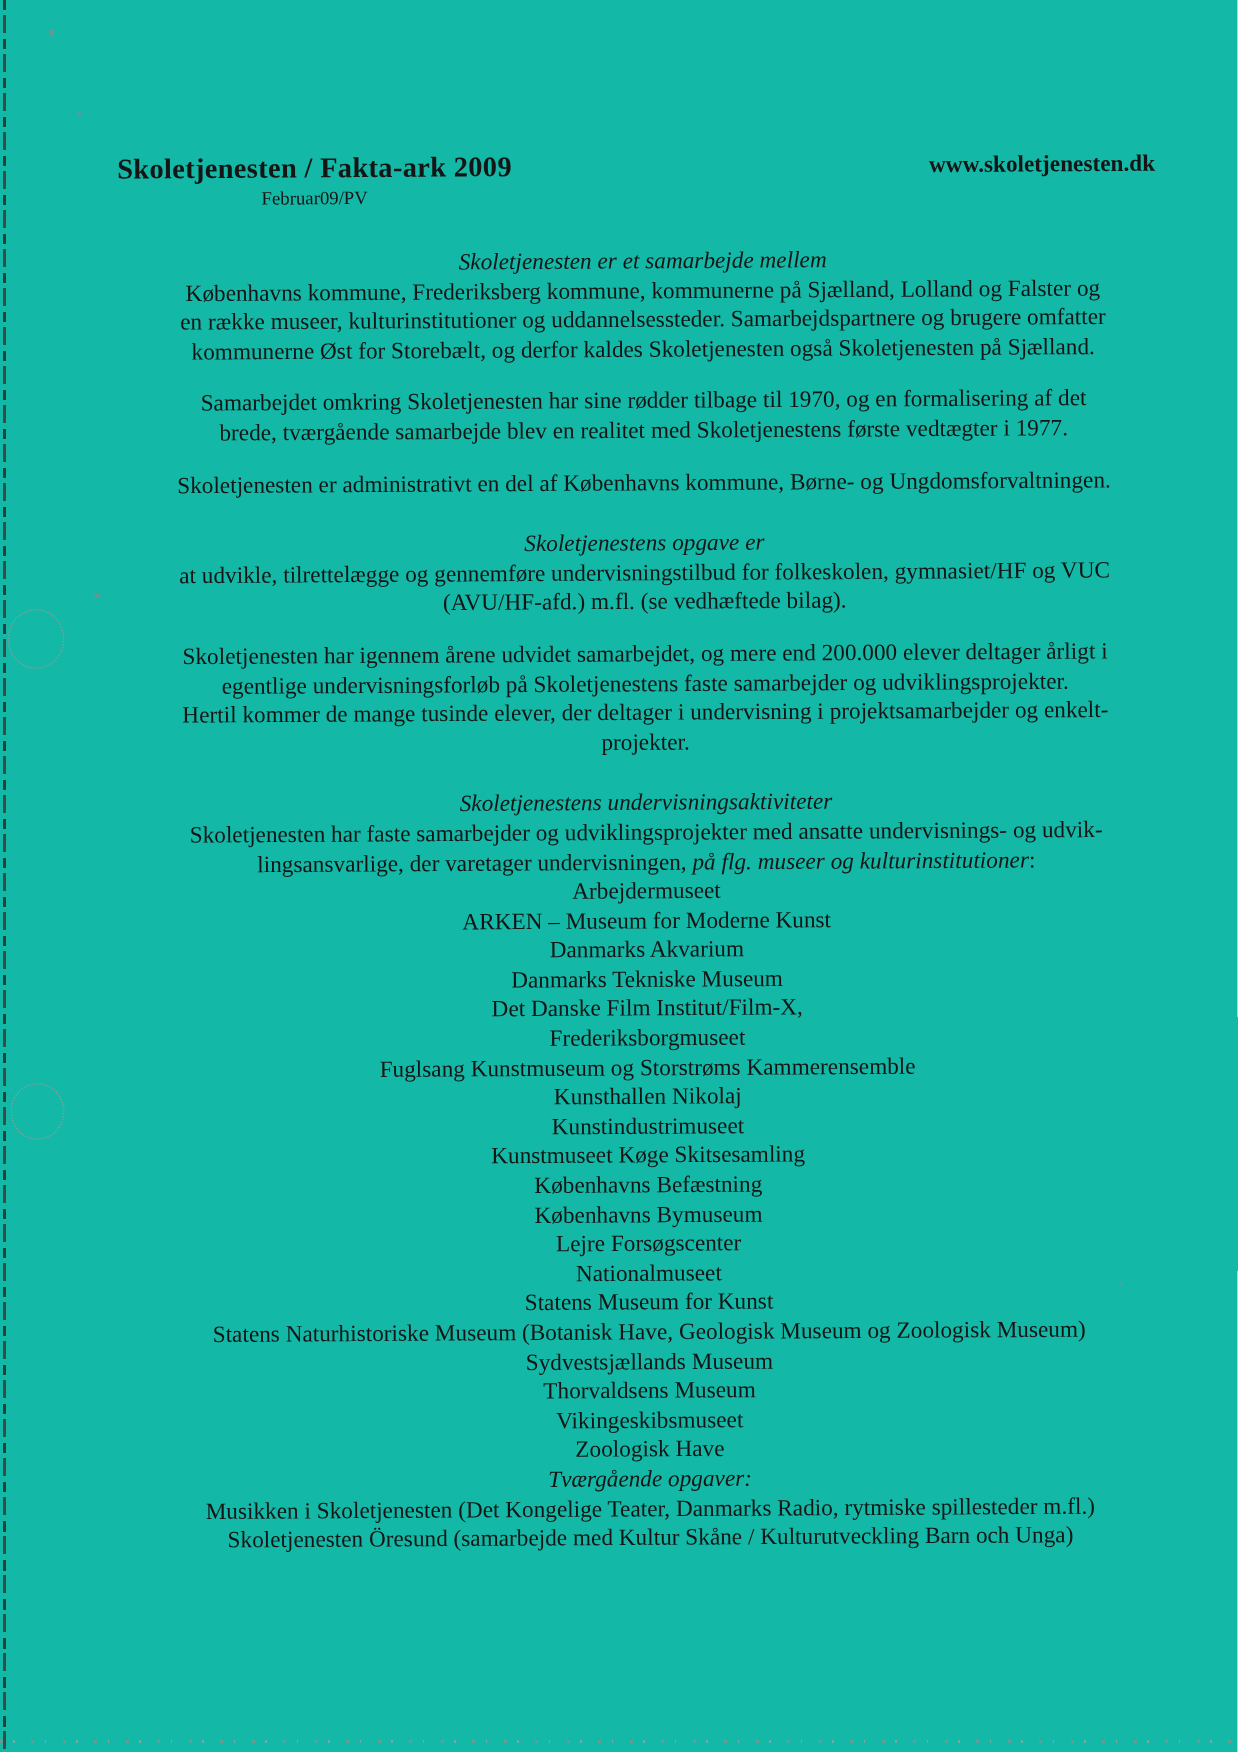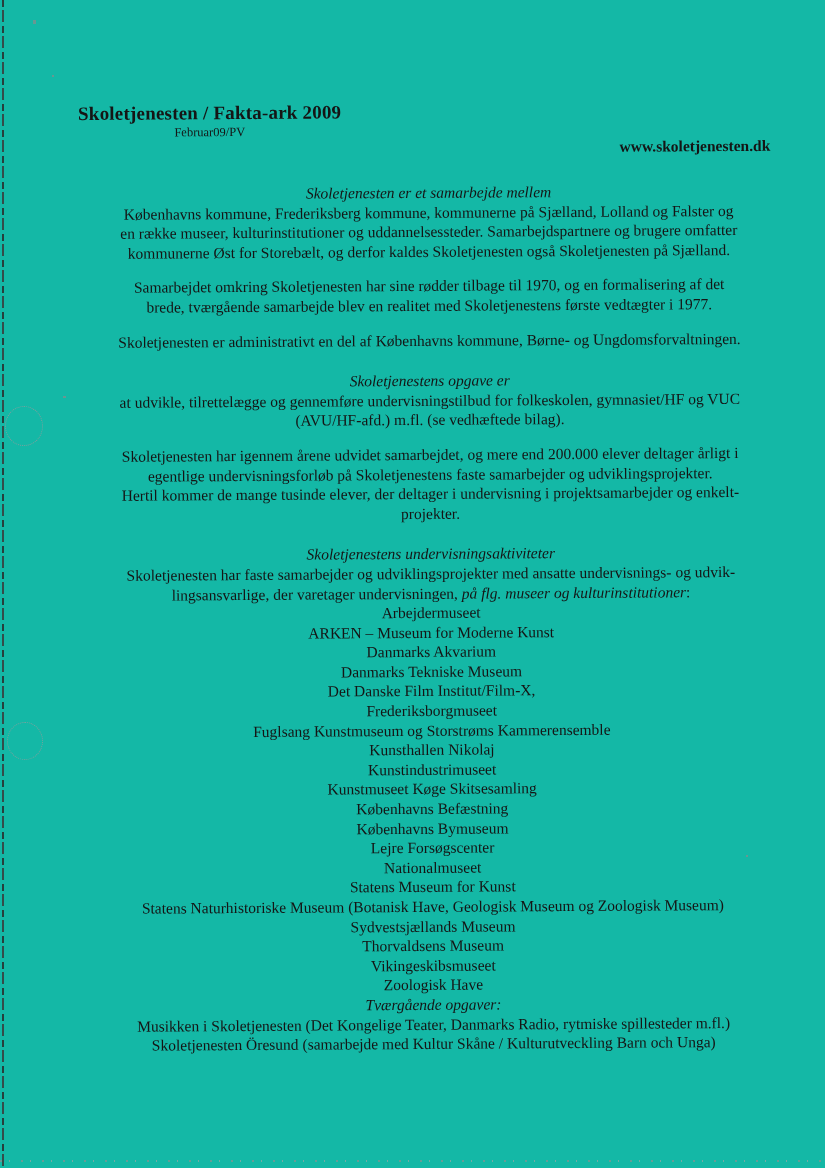--- a/index.html
+++ b/index.html
@@ -75,21 +75,20 @@
   .doc-subtitle {
     font-size: 12.5px;
     margin-top: 1px;
   }
   .doc-site {
     font-size: 15.5px;
     font-weight: bold;
     white-space: nowrap;
     padding-top: 2px;
     padding-right: 8px;
-    margin-top: 36px;
   }
   .body-text {
     font-size: 15.5px;
     line-height: 19.6px;
   }
   .para { margin: 0 0 16px 0; }
   .para.tight { margin-bottom: 15px; }
   .para.loose { margin-bottom: 21px; }
   .line { white-space: nowrap; }
   .sec-heading {

